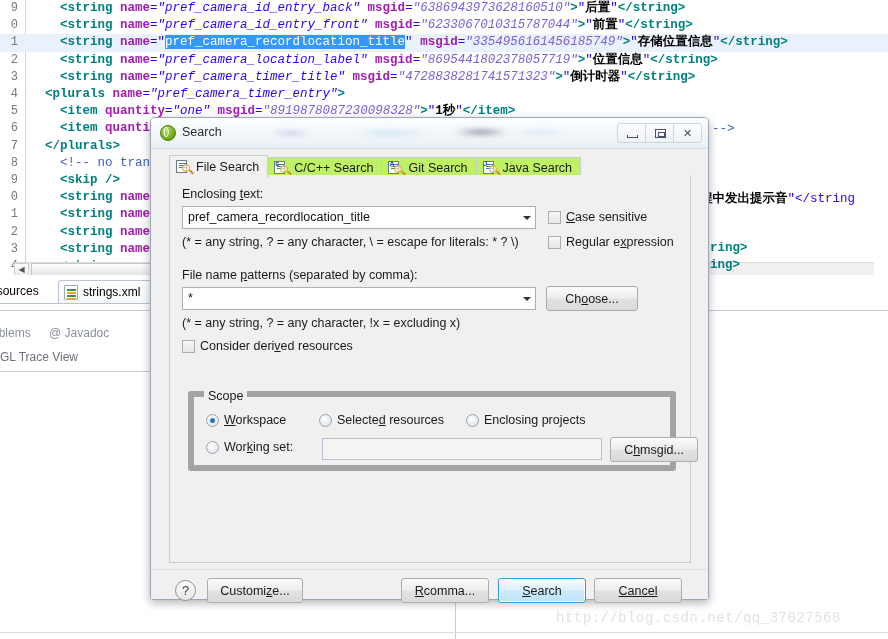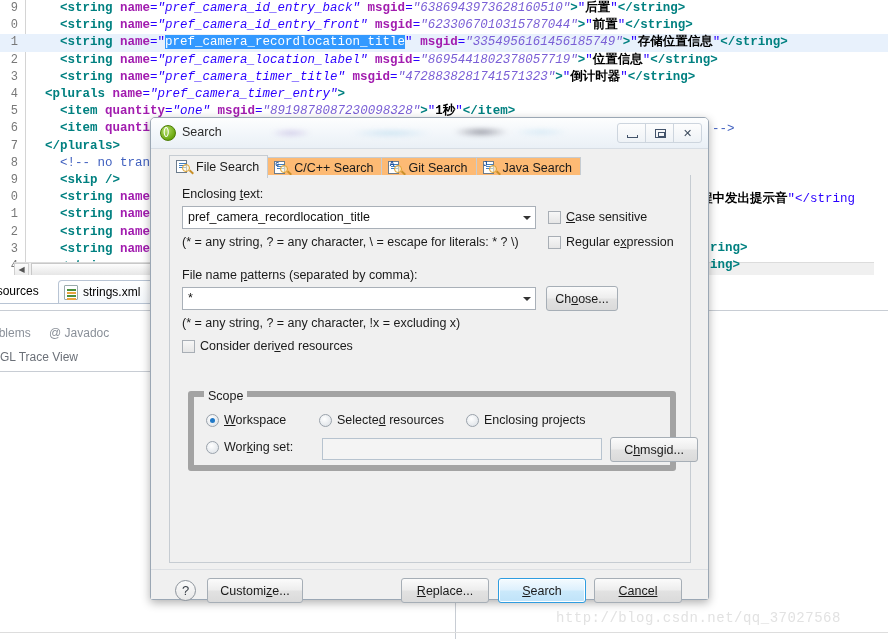--- a/index.html
+++ b/index.html
@@ -194,21 +194,21 @@
   .tabs {
     position: absolute; left: 18px; top: 7px; height: 22px;
     display: flex; align-items: flex-end;
   }
   .tab {
     height: 21px; display: flex; align-items: center;
     padding: 0 8px 0 6px;
     font-size: 12.5px; color: #1a1a1a;
     border: 1px solid #c6ccd2;
     border-bottom: none;
-    background: #fdba74;
+    background: #bef264;
     margin-right: -1px;
     position: relative;
   }
   .tab.active {
     background: #f0f0f0; height: 23px;
     border-color: #c6ccd2;
     z-index: 3;
   }
   .tab .tico {
     width: 16px; height: 15px; margin-right: 4px; position: relative;
@@ -467,21 +467,21 @@
           <span class="cbl"><span>Regular e</span><u>x</u><span>pression</span></span>
         </div>
 
         <div class="lbl" style="left:12px; top:93px;">
           <span>File name </span><u>p</u><span>atterns (separated by comma):</span>
         </div>
         <div class="combo" style="left:12px; top:112px; width:354px;">
           <span>*</span>
           <span class="arw"></span>
         </div>
-        <div class="btn" style="left:376px; top:111px; width:72px;">
+        <div class="btn" style="left:376px; top:111px; width:92px;">
           <span>Ch</span>
             <u>o</u>
             <span>ose...</span>
         </div>
         <div class="hint" style="left:12px; top:141px;">(* = any string, ? = any character, !x = excluding x)</div>
 
         <div class="cbx" style="left:12px; top:164px;">
           <span class="box"></span>
           <span class="cbl"><span>Consider deri</span><u>v</u><span>ed resources</span></span>
         </div>
@@ -521,21 +521,21 @@
       <div class="dlg-footer-sep"></div>
       <div class="helpbtn">?</div>
 
       <div class="btn" style="left:56px; top:429px; width:96px;">
         <span>Customi</span>
           <u>z</u>
           <span>e...</span>
       </div>
       <div class="btn" style="left:250px; top:429px; width:88px;">
         <u>R</u>
-          <span>eplace...</span>
+          <span>comma...</span>
       </div>
       <div class="btn default" style="left:347px; top:429px; width:88px;">
         <u>S</u>
           <span>earch</span>
       </div>
       <div class="btn" style="left:443px; top:429px; width:88px;text-decoration:underline;">Cancel</div>
 
     </div>
   </div>
 

